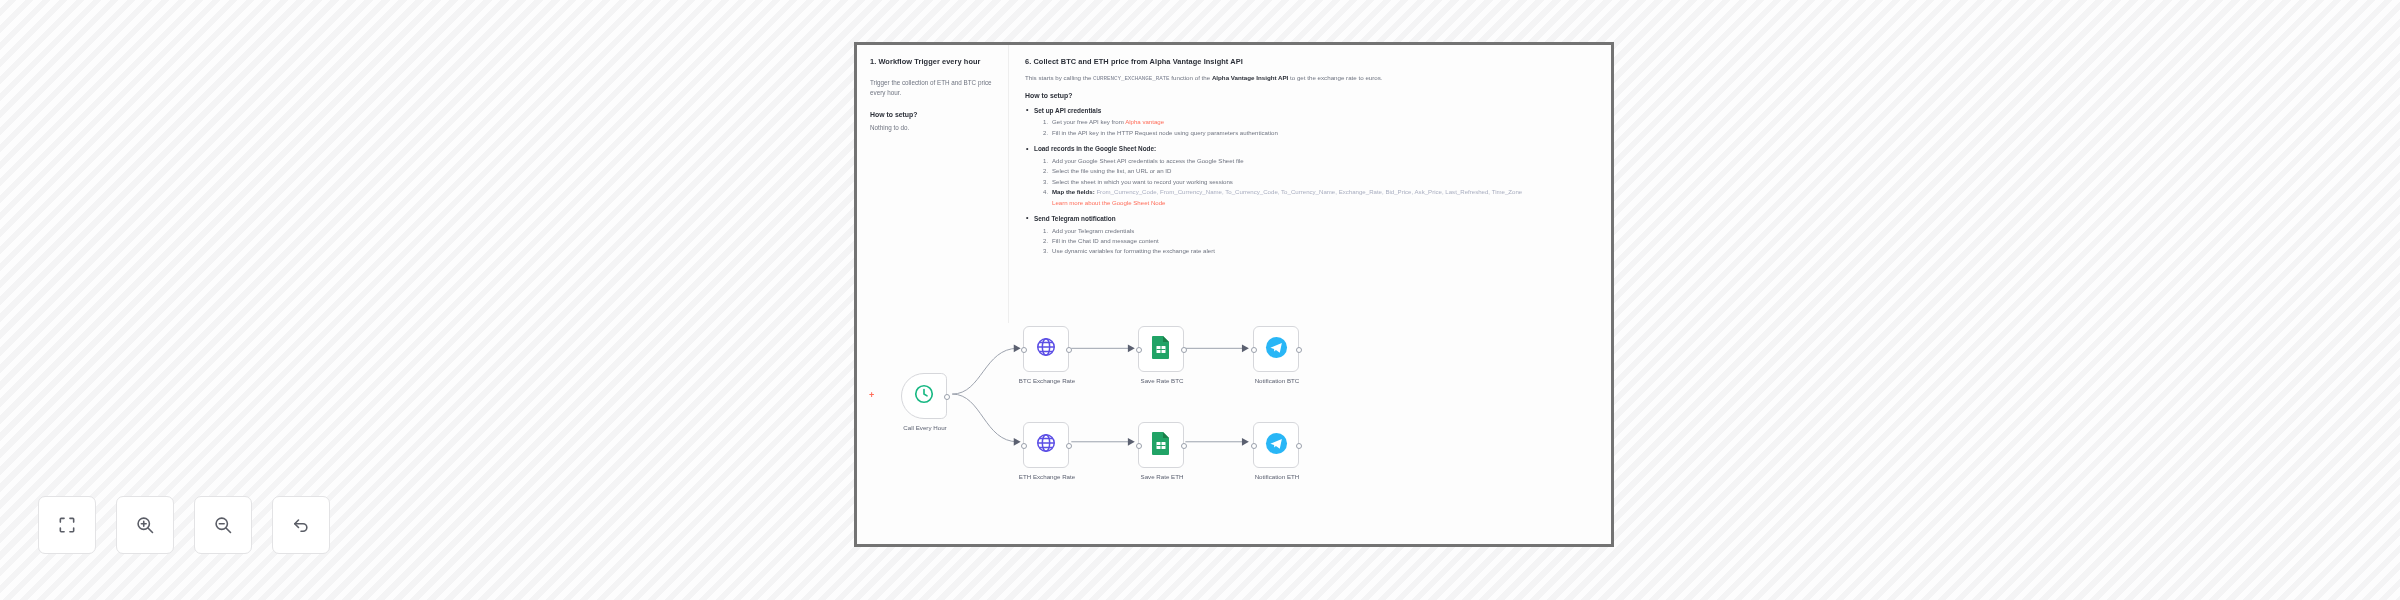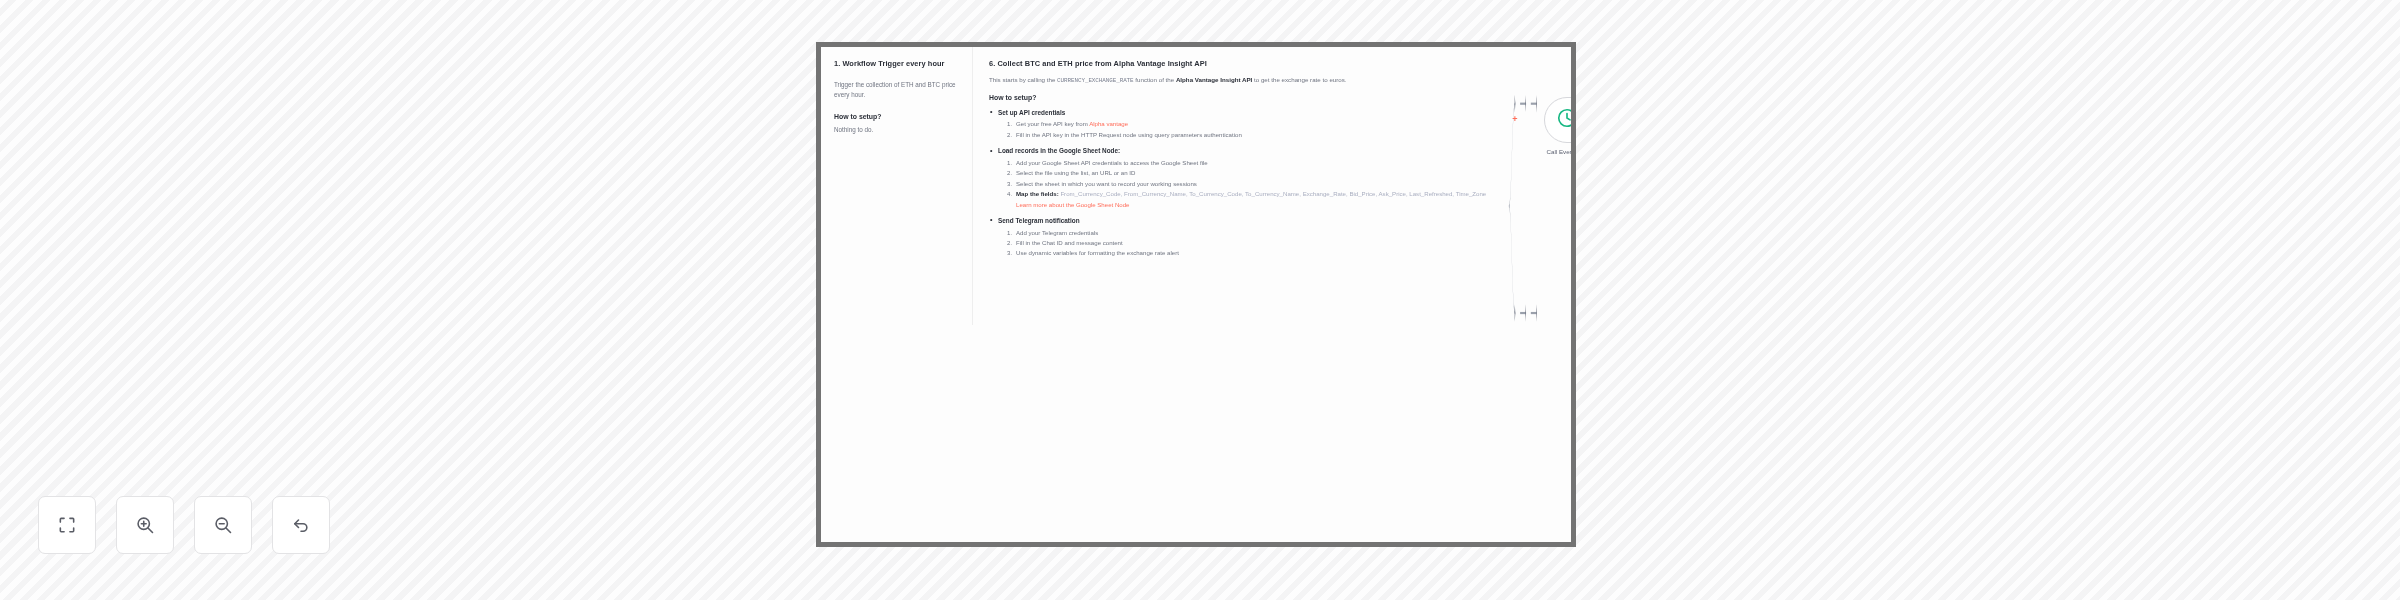--- a/index.html
+++ b/index.html
@@ -16,28 +16,28 @@
       rgba(255,255,255,0.85) 6px,
       rgba(244,244,245,0.2) 6px,
       rgba(244,244,245,0.2) 12px
     );
     position: relative;
   }
 
   
   #doc-sheet {
     position: absolute;
-    left: 816px;
+    left: 854px;
     top: 42px;
     width: 760px;
     height: 505px;
     background: #fdfdfd;
-    border: 5px solid #737373;
+    border: 3px solid #737373;
     display: flex;
-    flex-direction: row;
+    flex-direction: column;
     overflow: hidden;
   }
 
   
   .notes-row {
     display: flex;
     align-items: stretch;
     height: 278px;
   }
 

